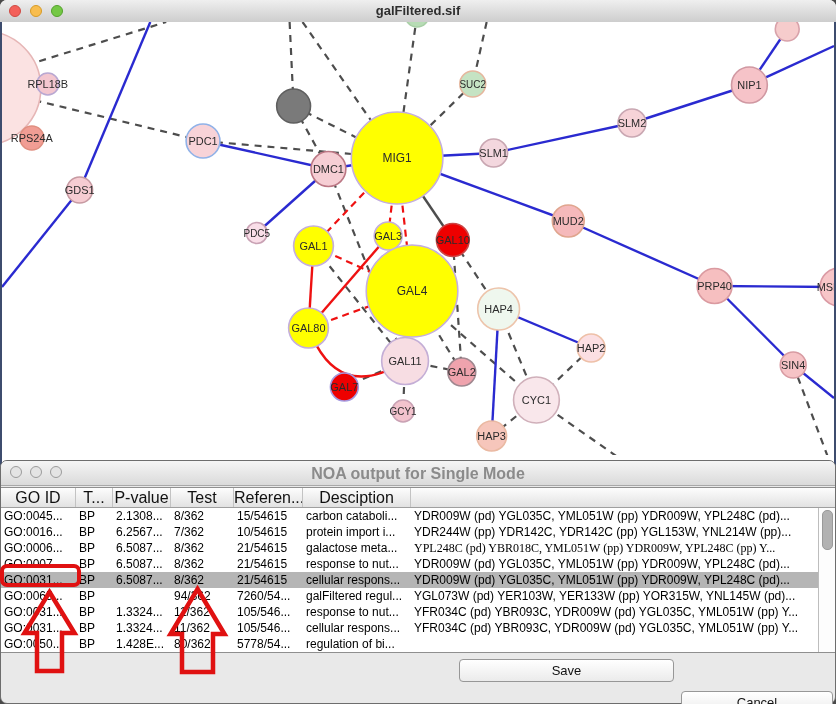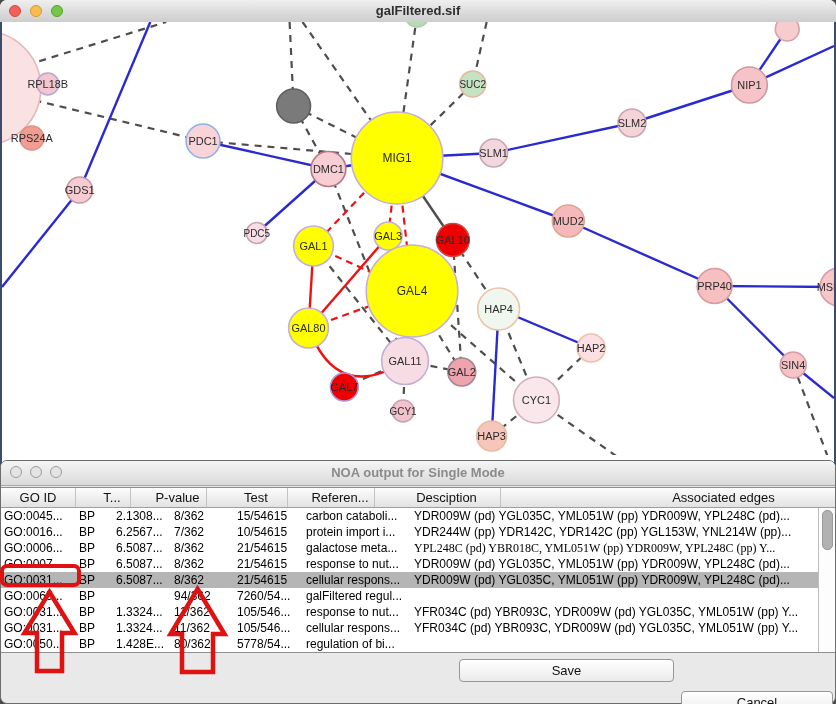--- a/index.html
+++ b/index.html
@@ -18,28 +18,28 @@
   #tl-zoom{left:51px;background:#74c845;border:1px solid #54a22c;}
   #net-canvas{position:absolute;left:0;right:0;top:22px;bottom:0;background:#fff;
     border-left:2px solid #3d4c6e;border-right:2px solid #3d4c6e;border-bottom:3px solid #3d4c6e;
     overflow:hidden;}
   #net-svg{position:absolute;left:0;top:0;}
   
   #win-bot{top:460px;height:244px;background:#e9e9e9;border-radius:7px;border:1px solid #6d6d6d;}
   .titlebar2{position:absolute;left:0;right:0;top:0;height:24px;
     background:linear-gradient(#f5f5f5,#dadada);border-bottom:1px solid #a8a8a8;border-radius:6px 6px 0 0;}
   .titlebar2 .title{position:absolute;left:0;right:0;top:4px;text-align:center;
-    font-size:13px;font-weight:600;color:#8b8b8b;}
+    font-size:16px;font-weight:600;color:#8b8b8b;}
   .tl2{position:absolute;top:5px;width:12px;height:12px;border-radius:50%;box-sizing:border-box;
     background:#e4e4e4;border:1.5px solid #9b9b9b;}
   #tl2-a{left:9px;} #tl2-b{left:29px;} #tl2-c{left:49px;}
   #noa-table{position:absolute;left:0;right:0;top:26px;height:164px;background:#fff;
     border-top:1px solid #8f8f8f;border-bottom:1px solid #8f8f8f;}
   #thead{position:absolute;left:0;right:0;top:0;height:19px;display:flex;
-    background:linear-gradient(#fdfdfd,#e2e2e2);border-bottom:1px solid #9f9f9f;font-size:13px;color:#111;gap:18px;}
+    background:linear-gradient(#fdfdfd,#e2e2e2);border-bottom:1px solid #9f9f9f;font-size:16px;color:#111;}
   .th{box-sizing:border-box;border-right:1px solid #c3c3c3;text-align:center;
     line-height:19px;overflow:hidden;white-space:nowrap;flex:none;}
   #tbody{position:absolute;left:0;top:20px;width:820px;height:144px;overflow:hidden;}
   .tr{display:flex;height:16px;line-height:16px;font-size:12px;color:#000;white-space:nowrap;}
   .tr.sel{background:#b5b5b5;}
   .td{box-sizing:border-box;padding-left:3px;overflow:hidden;flex:none;}
   #vscroll{position:absolute;right:0;top:20px;width:16px;height:144px;background:#fdfdfd;
     border-left:1px solid #bdbdbd;}
   #vthumb{position:absolute;left:3px;top:2px;width:9px;height:38px;border-radius:5px;
     background:#b2b2b2;border:1px solid #9a9a9a;}
@@ -189,21 +189,20 @@
     <div class="title">NOA output for Single Mode</div>
   </div>
   <div id="noa-table">
     <div id="thead">
         <div class="th" style="width: 75px;">GO ID</div>
         <div class="th" style="width: 37px;">T...</div>
         <div class="th" style="width: 58px;">P-value</div>
         <div class="th" style="width: 63px;">Test</div>
         <div class="th" style="width: 69px;">Referen...</div>
         <div class="th" style="width: 108px;">Desciption</div>
-        <div class="th" style="width: 410px;">Associated edges</div>
         <div class="th" style="width: 16px; border-right: none;"></div>
       </div>
     <div id="tbody">
         <div class="tr">
           <div class="td" style="width: 75px;">GO:0045...</div>
           <div class="td" style="width: 37px;">BP</div>
           <div class="td" style="width: 58px;">2.1308...</div>
           <div class="td" style="width: 63px;">8/362</div>
           <div class="td" style="width: 69px;">15/54615</div>
           <div class="td" style="width: 108px;">carbon cataboli...</div>
@@ -245,20 +244,21 @@
           <div class="td" style="width: 108px;">cellular respons...</div>
           <div class="td" style="width: 410px;">YDR009W (pd) YGL035C, YML051W (pp) YDR009W, YPL248C (pd)...</div>
         </div>
         <div class="tr">
           <div class="td" style="width: 75px;">GO:0065...</div>
           <div class="td" style="width: 37px;">BP</div>
           <div class="td" style="width: 58px; margin-top: 44px;">8.0614...</div>
           <div class="td" style="width: 63px;">94/362</div>
           <div class="td" style="width: 69px;">7260/54...</div>
           <div class="td" style="width: 108px;">galFiltered regul...</div>
+          <div class="td" style="width: 410px;">YGL073W (pd) YER103W, YER133W (pp) YOR315W, YNL145W (pd)...</div>
         </div>
         <div class="tr">
           <div class="td" style="width: 75px;">GO:0031...</div>
           <div class="td" style="width: 37px;">BP</div>
           <div class="td" style="width: 58px;">1.3324...</div>
           <div class="td" style="width: 63px;">11/362</div>
           <div class="td" style="width: 69px;">105/546...</div>
           <div class="td" style="width: 108px;">response to nut...</div>
           <div class="td" style="width: 410px;">YFR034C (pd) YBR093C, YDR009W (pd) YGL035C, YML051W (pp) Y...</div>
         </div>

